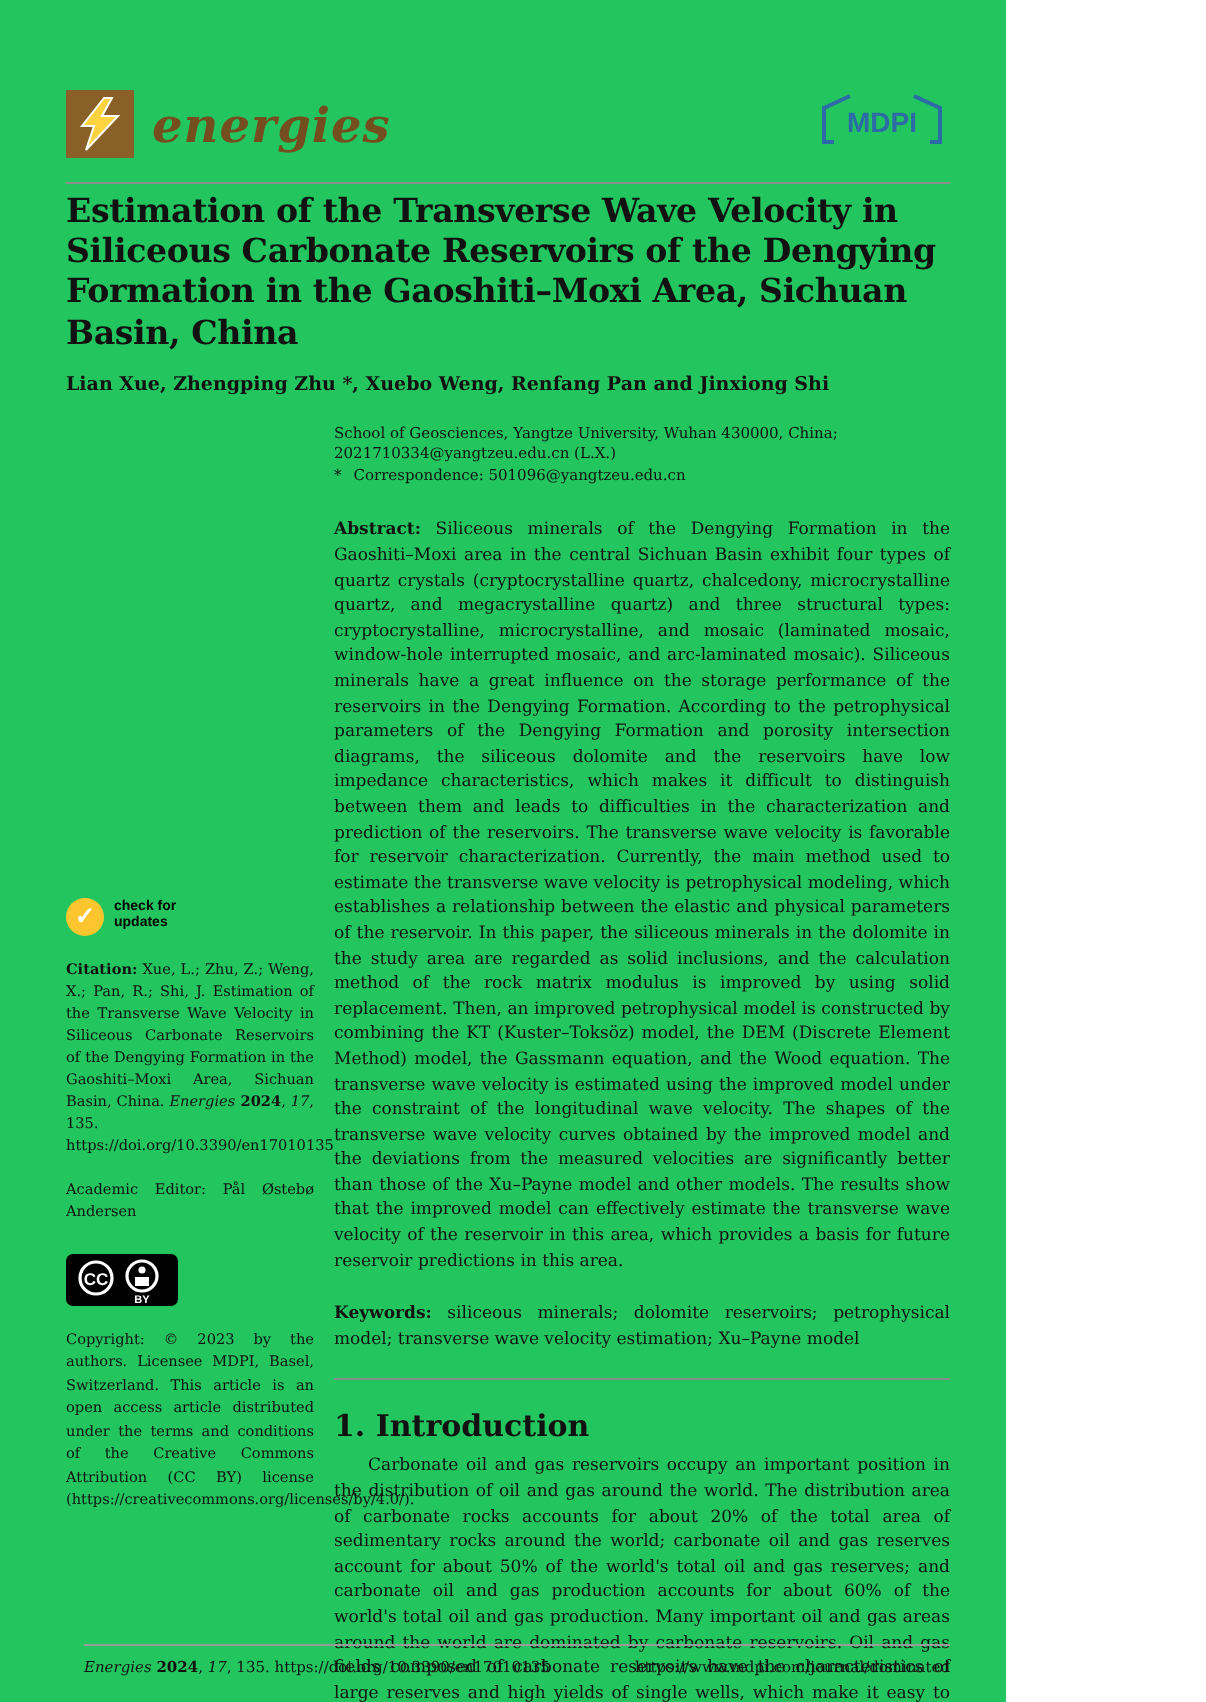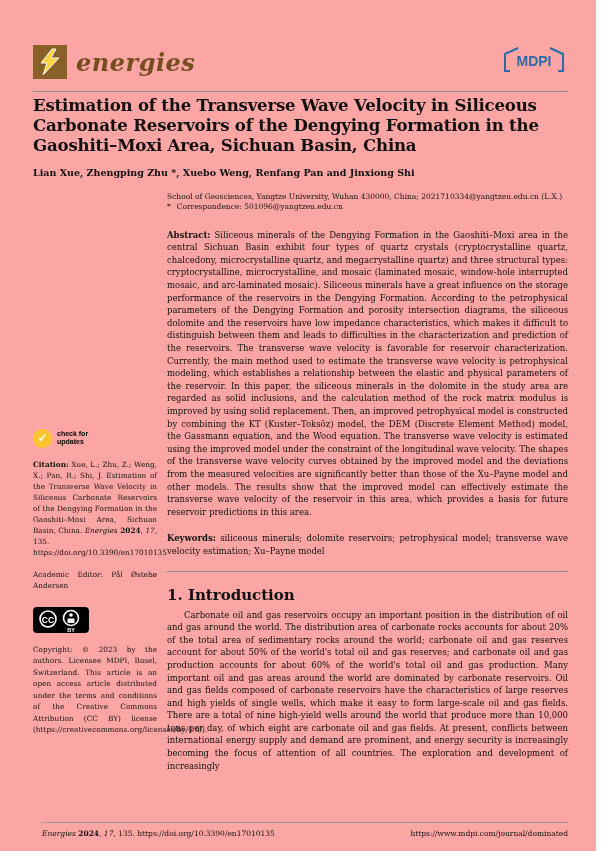--- a/index.html
+++ b/index.html
@@ -1,19 +1,19 @@
 <!DOCTYPE html>
 <html><head>
 <meta charset="utf-8">
 <style>
   html,body{margin:0;padding:0;background:#ffffff;}
   .page{
     position:relative;
-    width:596px;height:851px;
-    background:#fca5a5;
+    width:503px;height:851px;
+    background:#22c55e;
     overflow:hidden;
     font-family:"DejaVu Serif", serif;
     color:#111;
   }
   
   .header{
     display:flex;align-items:center;justify-content:space-between;
     padding:44px 28px 0 33px;
   }
   .brand{display:flex;align-items:center;gap:9px;}

